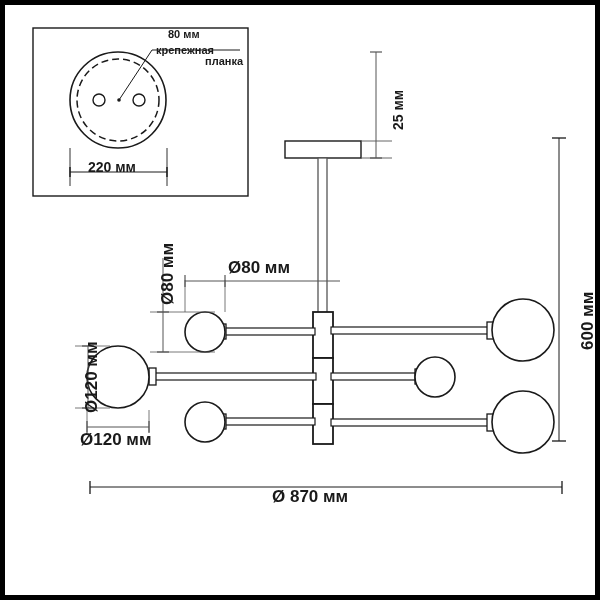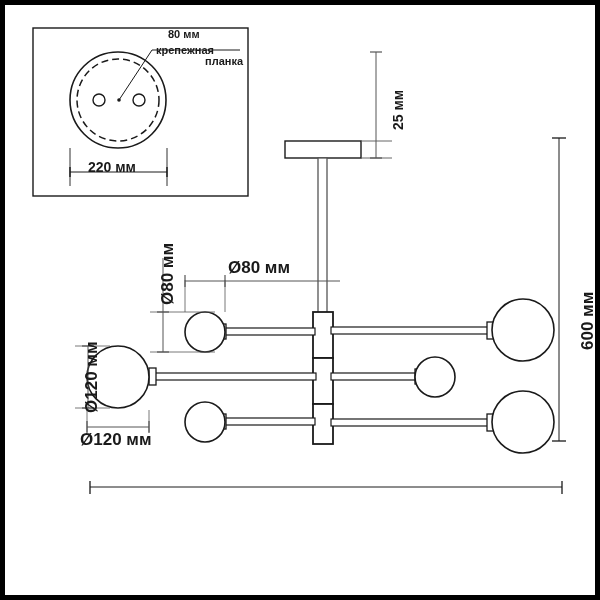--- a/index.html
+++ b/index.html
@@ -195,15 +195,16 @@
   <div class="lbl lbl-big lbl-rot" style="left:158px; top:305px;">Ø80 мм</div>
 
   <div class="lbl lbl-big" style="left:228px; top:258px;">Ø80 мм</div>
 
   <div class="lbl lbl-big lbl-rot" style="left:82px; top:413px;">Ø120 мм</div>
 
   <div class="lbl lbl-big" style="left:80px; top:430px;">Ø120 мм</div>
 
   <div class="lbl lbl-big lbl-rot" style="left:578px; top:350px;">600 мм</div>
 
+  <div class="lbl lbl-big" style="left:272px; top:487px;">Ø 870 мм</div>
 
   <div id="page-border"></div>
 </div>
 
 </body></html>

